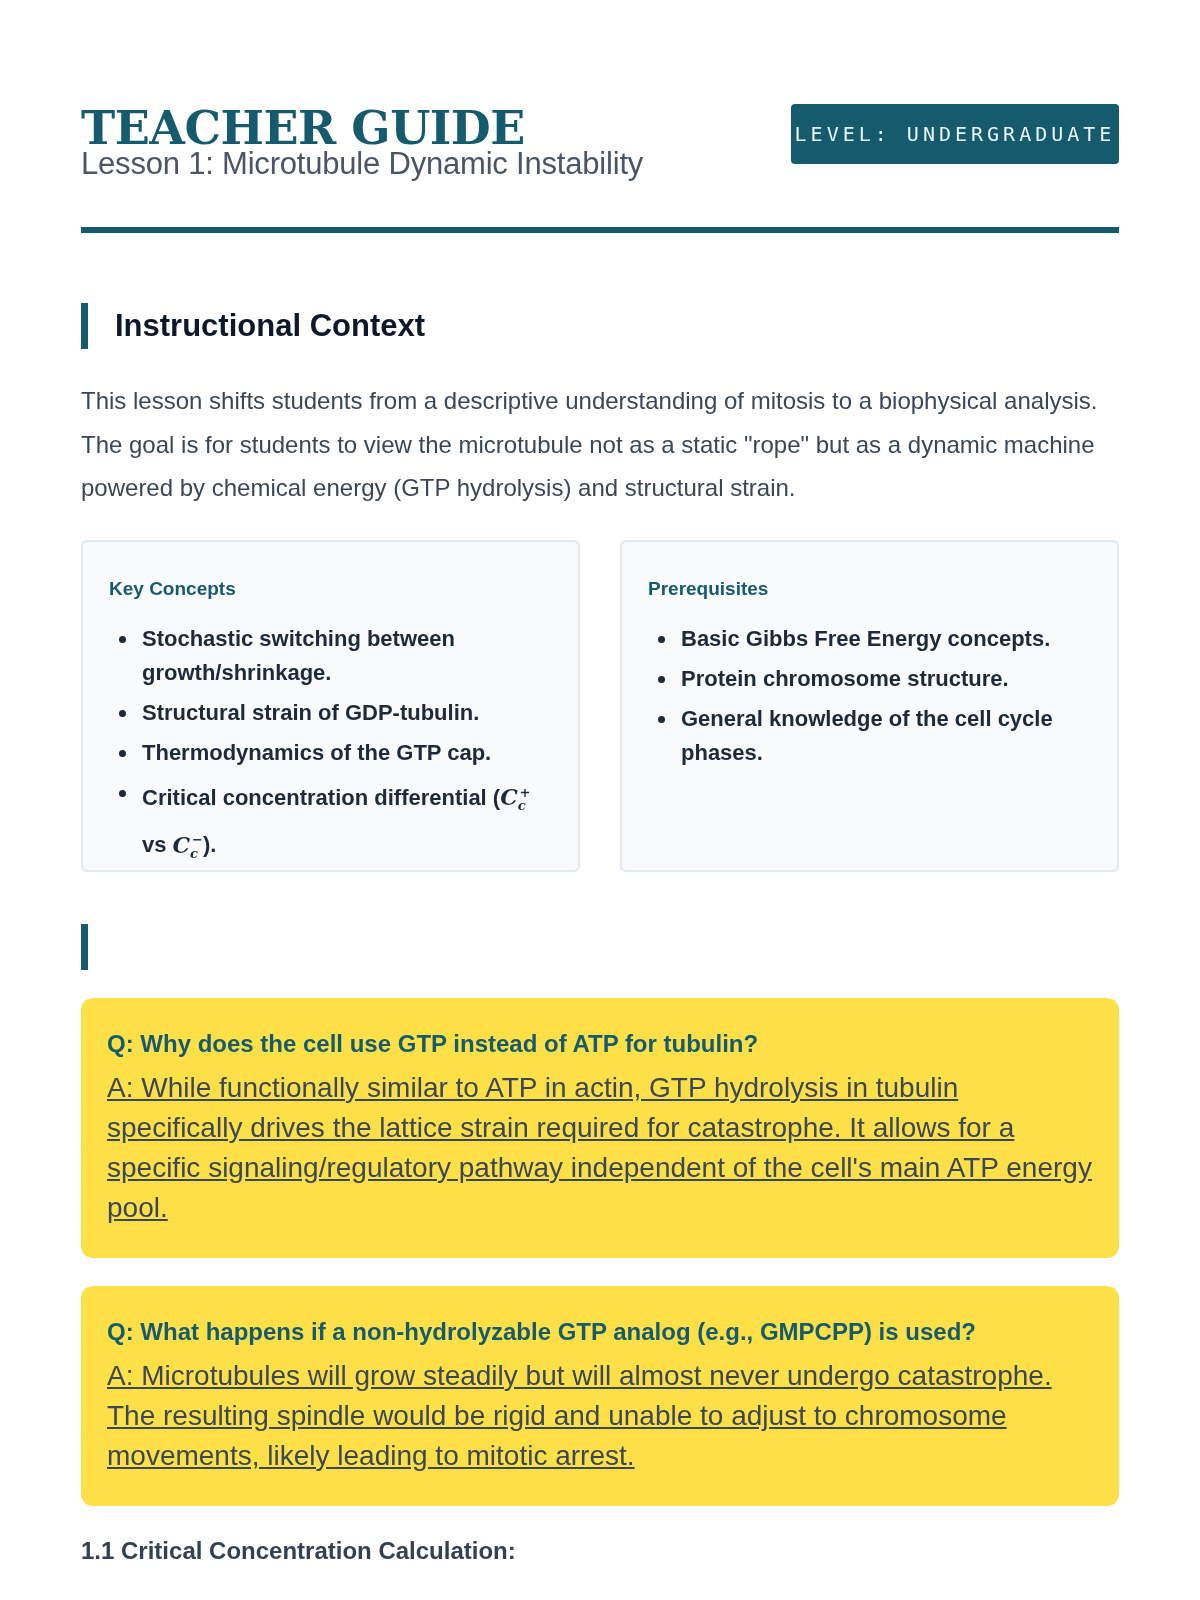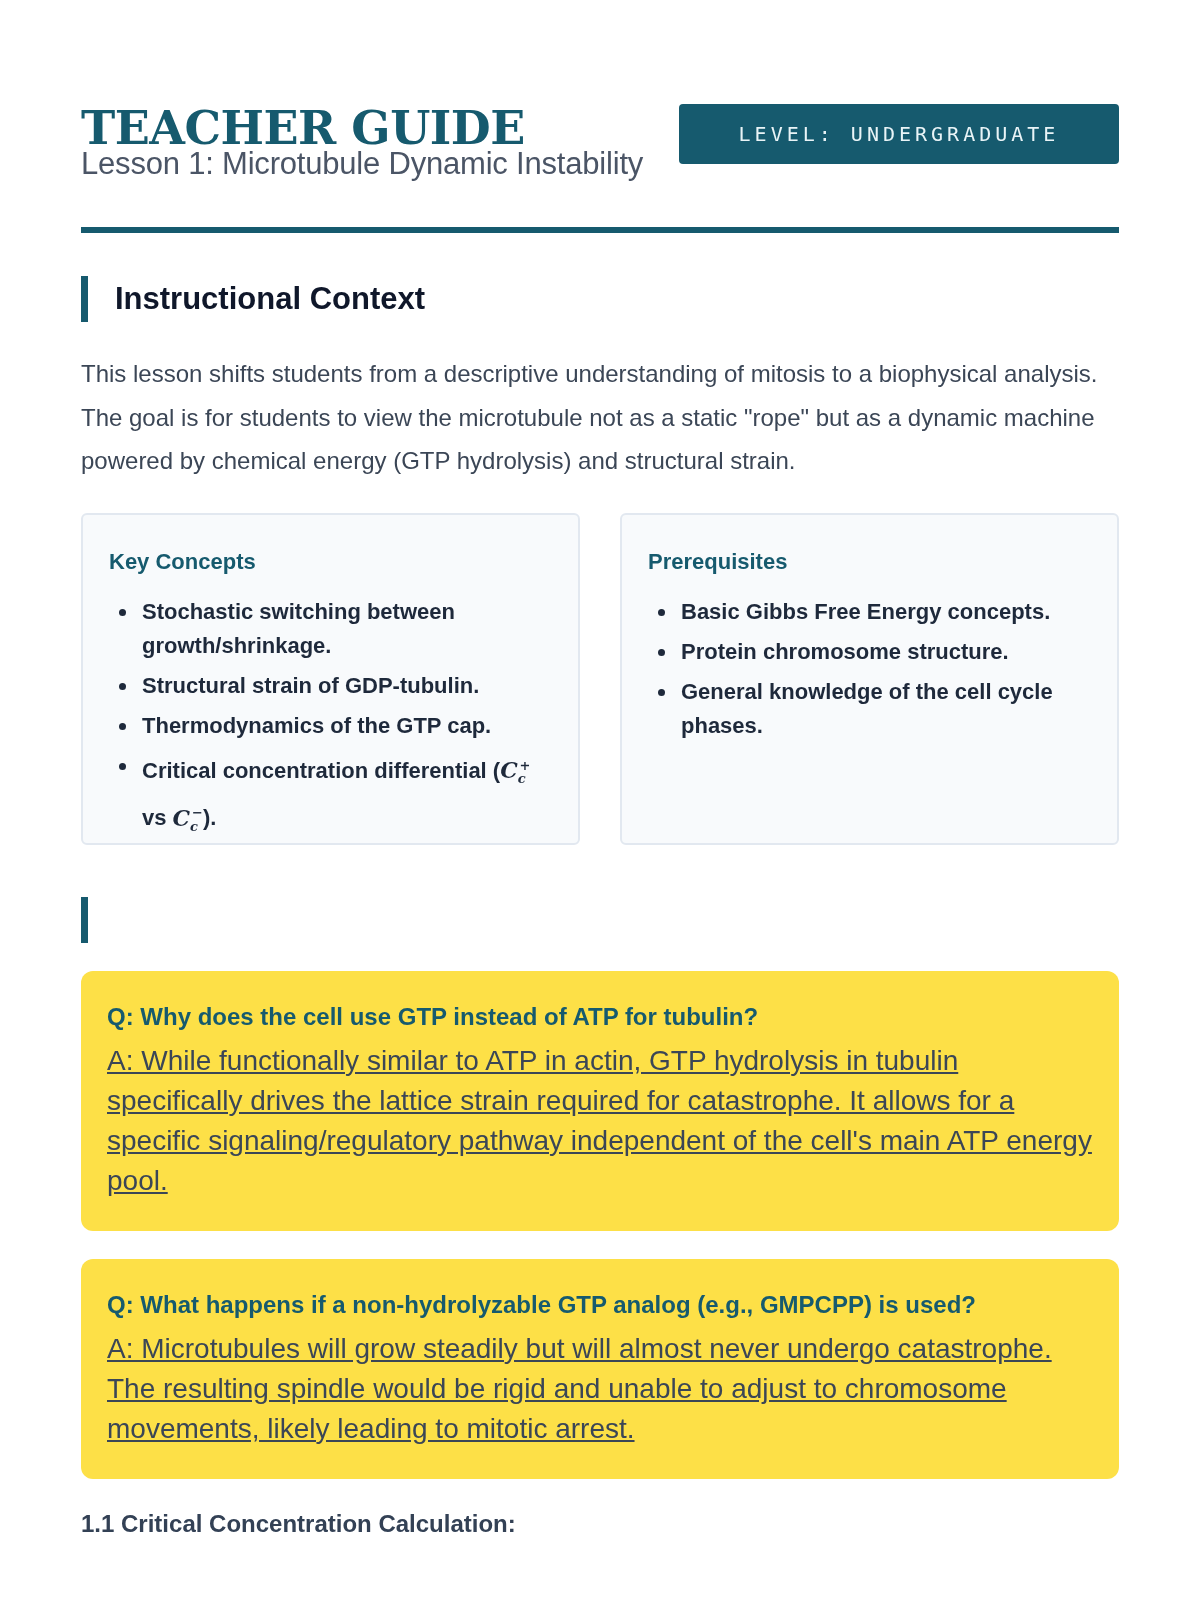--- a/index.html
+++ b/index.html
@@ -12,21 +12,21 @@
     .title {
       position: absolute; left: 0; top: 100px;
       font-family: "DejaVu Serif", serif; font-weight: bold;
       font-size: 46px; color: #165a6e; letter-spacing: -0.5px; line-height: 56px;
     }
     .subtitle {
       position: absolute; left: 0; top: 144px;
       font-size: 31px; color: #4b5566; line-height: 40px; letter-spacing: -0.2px;
     }
     .badge {
-      position: absolute; right: 0; top: 104px; width: 440px; height: 60px;
+      position: absolute; right: 0; top: 104px; width: 328px; height: 60px;
       background: #165a6e; border-radius: 4px; color: #e9f4f7;
       font-family: "DejaVu Sans Mono", monospace; font-size: 20px; letter-spacing: 4px;
       display: flex; align-items: center; justify-content: center;
     }
     .header-rule { position: absolute; left: 0; right: 0; top: 227px; height: 6px; background: #165a6e; }
 
     
     .section-heading {
       position: relative; padding-left: 34px; margin-top: 52px;
       font-size: 31px; font-weight: bold; color: #0f172a; line-height: 46px; height: 46px;
@@ -38,21 +38,21 @@
     .intro {
       margin-top: 30px; font-size: 24px; line-height: 43.5px; color: #3b4656;
     }
 
     
     .cards { display: flex; gap: 40px; margin-top: 30px; }
     .card {
       flex: 1; height: 332px; background: #f8fafc; border: 2px solid #e2e8f0; border-radius: 6px;
       padding: 30px 26px 20px 26px;
     }
-    .card-title { font-size: 22px; font-weight: bold; color: #165a6e; line-height: 34px; margin-bottom: 16px; }
+    .card-title { font-size: 19px; font-weight: bold; color: #165a6e; line-height: 34px; margin-bottom: 16px; }
     .card ul { list-style: none; font-weight: bold; }
     .card li {
       position: relative; padding-left: 33px; font-size: 22px; line-height: 34px; color: #1e293b;
       margin-bottom: 6px;
     }
     .card li .dot {
       position: absolute; left: 10px; top: 14px; width: 7px; height: 7px; border-radius: 50%; background: #1e293b;
     }
     .math { font-family: "DejaVu Serif", serif; font-style: italic; }
     .math sup, .math sub { font-size: 13px; font-style: italic; }
@@ -73,21 +73,21 @@
 <div class="page">
 
   <header class="header">
     <h1 class="title">TEACHER GUIDE</h1>
     <div class="subtitle">Lesson 1: Microtubule Dynamic Instability</div>
     <div class="badge">LEVEL: UNDERGRADUATE</div>
     <div class="header-rule"></div>
   </header>
 
   <section>
-    <h2 class="section-heading" style="margin-top:40px;">
+    <h2 class="section-heading" style="margin-top:67px;">
       <span class="bar"></span>
       <span>Instructional Context</span>
     </h2>
     <p class="intro">This lesson shifts students from a descriptive understanding of mitosis to a biophysical analysis. The goal is for students to view the microtubule not as a static "rope" but as a dynamic machine powered by chemical energy (GTP hydrolysis) and structural strain.</p>
 
     <div class="cards">
       <div class="card">
         <div class="card-title">Key Concepts</div>
         <ul>
           <li><span class="dot"></span><span>Stochastic switching between growth/shrinkage.</span></li>

